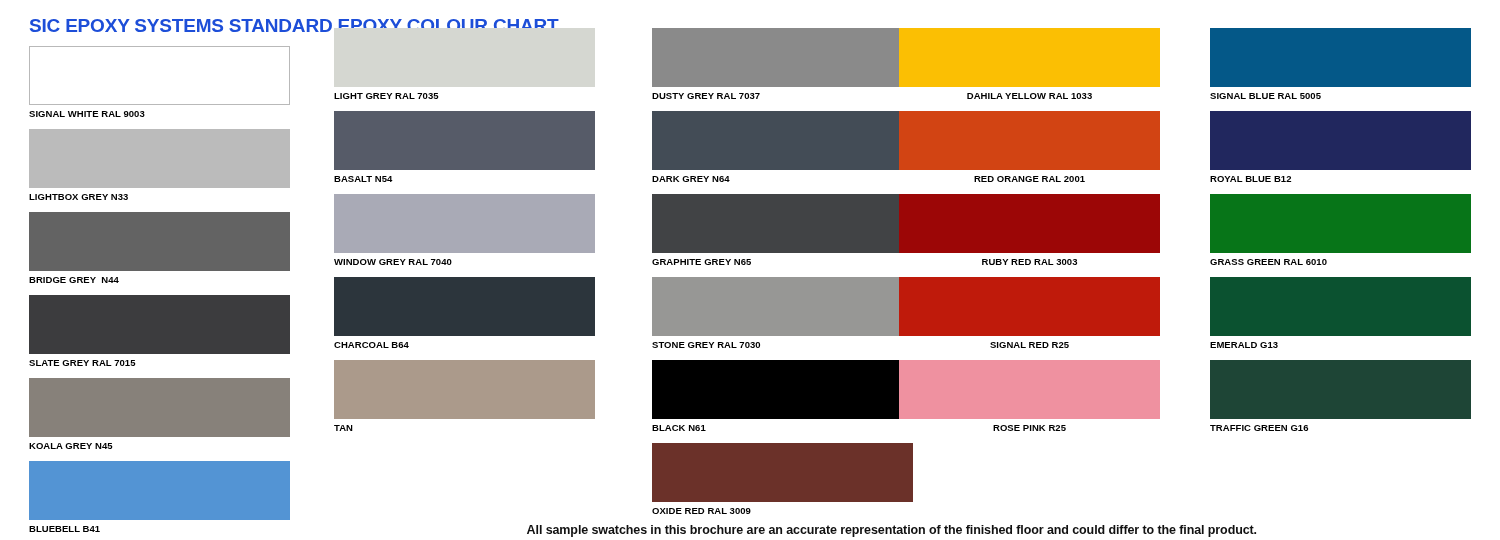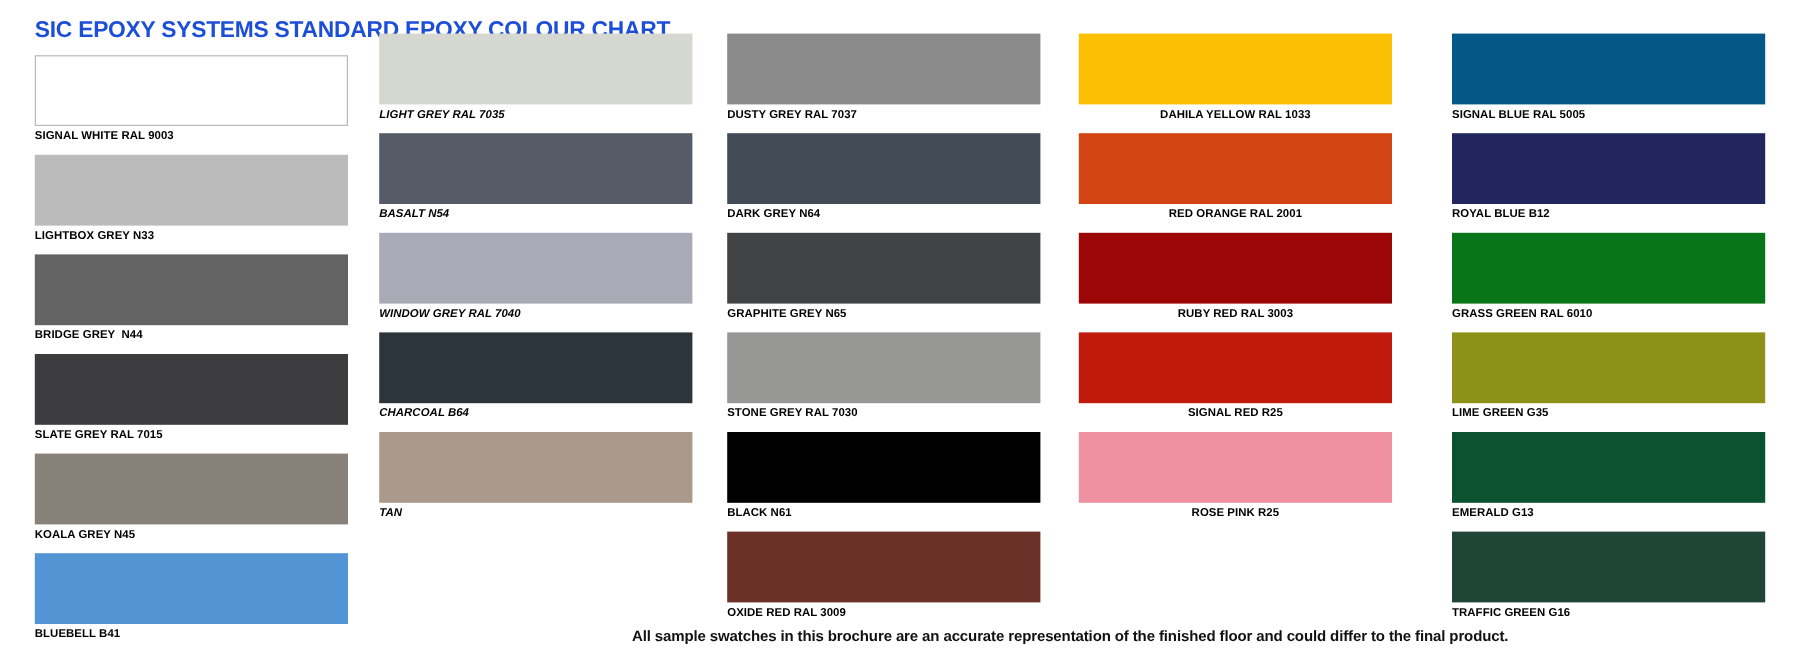--- a/index.html
+++ b/index.html
@@ -95,21 +95,21 @@
       </div>
       <div class="swatch-cell">
         <div class="swatch-chip" style="background: rgb(135, 129, 122);"></div>
         <div class="swatch-label">KOALA GREY N45</div>
       </div>
       <div class="swatch-cell">
         <div class="swatch-chip" style="background: rgb(83, 148, 212);"></div>
         <div class="swatch-label">BLUEBELL B41</div>
       </div>
     </div>
-    <div class="swatch-column" style="left: 316px; width: 261px; top: 0px; font-style: italic;">
+    <div class="swatch-column" style="left: 334px; width: 261px; top: 0px;">
       <div class="swatch-cell">
         <div class="swatch-chip" style="background: rgb(213, 215, 209);"></div>
         <div class="swatch-label">LIGHT GREY RAL 7035</div>
       </div>
       <div class="swatch-cell">
         <div class="swatch-chip" style="background: rgb(86, 91, 104);"></div>
         <div class="swatch-label">BASALT N54</div>
       </div>
       <div class="swatch-cell">
         <div class="swatch-chip" style="background: rgb(169, 170, 182);"></div>
@@ -117,21 +117,21 @@
       </div>
       <div class="swatch-cell">
         <div class="swatch-chip" style="background: rgb(44, 53, 60);"></div>
         <div class="swatch-label">CHARCOAL B64</div>
       </div>
       <div class="swatch-cell">
         <div class="swatch-chip" style="background: rgb(171, 154, 139);"></div>
         <div class="swatch-label">TAN</div>
       </div>
     </div>
-    <div class="swatch-column" style="left: 606px; width: 261px; top: 0px;">
+    <div class="swatch-column" style="left: 652px; width: 261px; top: 0px;">
       <div class="swatch-cell">
         <div class="swatch-chip" style="background: rgb(138, 138, 138);"></div>
         <div class="swatch-label">DUSTY GREY RAL 7037</div>
       </div>
       <div class="swatch-cell">
         <div class="swatch-chip" style="background: rgb(67, 76, 86);"></div>
         <div class="swatch-label">DARK GREY N64</div>
       </div>
       <div class="swatch-cell">
         <div class="swatch-chip" style="background: rgb(65, 67, 69);"></div>
@@ -179,24 +179,20 @@
       </div>
       <div class="swatch-cell">
         <div class="swatch-chip" style="background: rgb(33, 39, 94);"></div>
         <div class="swatch-label">ROYAL BLUE B12</div>
       </div>
       <div class="swatch-cell">
         <div class="swatch-chip" style="background: rgb(7, 117, 24);"></div>
         <div class="swatch-label">GRASS GREEN RAL 6010</div>
       </div>
       <div class="swatch-cell">
-        <div class="swatch-chip" style="background: rgb(140, 145, 23);"></div>
-        <div class="swatch-label">LIME GREEN G35</div>
-      </div>
-      <div class="swatch-cell">
         <div class="swatch-chip" style="background: rgb(11, 82, 48);"></div>
         <div class="swatch-label">EMERALD G13</div>
       </div>
       <div class="swatch-cell">
         <div class="swatch-chip" style="background: rgb(30, 69, 54);"></div>
         <div class="swatch-label">TRAFFIC GREEN G16</div>
       </div>
     </div>
   </div>
 

